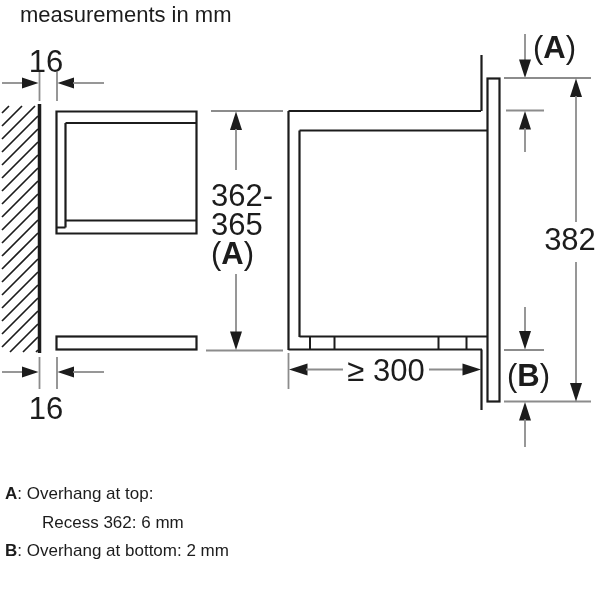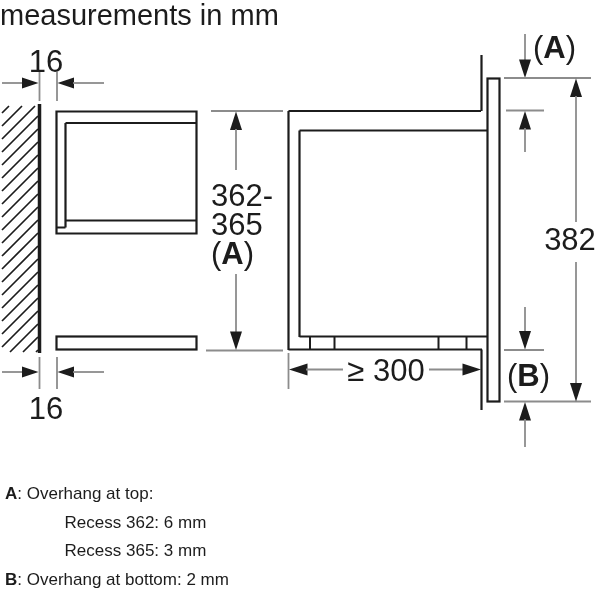--- a/index.html
+++ b/index.html
@@ -1,27 +1,27 @@
 <!DOCTYPE html>
 <html><head>
 <meta charset="utf-8">
 <style>
   html,body{margin:0;padding:0;background:#ffffff;}
   body{width:600px;height:600px;position:relative;font-family:"Liberation Sans",sans-serif;color:#1c1c1c;overflow:hidden;}
-  .title{position:absolute;left:0;top:0px;font-size:29px;line-height:30px;white-space:nowrap;}
+  .title{position:absolute;left:20px;top:0px;font-size:22px;line-height:30px;white-space:nowrap;}
   svg{position:absolute;left:0;top:0;}
   svg text{font-family:"Liberation Sans",sans-serif;fill:#1c1c1c;}
   .dim{font-size:31px;}
   .b{font-weight:bold;}
   .blk{stroke:#1c1c1c;fill:none;}
   .gry{stroke:#8c8c8c;fill:none;}
   .arr{fill:#1c1c1c;stroke:none;}
   .notes{position:absolute;left:5px;top:480px;font-size:17px;line-height:28.5px;}
   .note-line{white-space:nowrap;}
-  .note-line.indent{padding-left:37px;text-align:center;}
+  .note-line.indent{padding-left:37px;}
   .note-key{font-weight:bold;}
 </style>
 </head>
 <body>
 
 <div class="title">measurements in mm</div>
 
 <svg width="600" height="600" viewBox="0 0 600 600">
 
   <g>
@@ -108,15 +108,14 @@
     <line class="gry" stroke-width="1.8" x1="306" y1="369.5" x2="343" y2="369.5"></line>
     <text class="dim" x="386" y="381" text-anchor="middle">≥ 300</text>
     <line class="gry" stroke-width="1.8" x1="429" y1="369.5" x2="466" y2="369.5"></line>
     <path class="arr" d="M481 369.5 L462.5 363.5 L462.5 375.5 Z"></path>
   </g>
 </svg>
 
 <div class="notes">
   <div class="note-line"><span class="note-key">A</span><span>: Overhang at top:</span></div>
   <div class="note-line indent"><span>Recess 362: 6 mm</span></div>
-  <div class="note-line indent"><span>Recess 365: 3 mm</span></div>
   <div class="note-line"><span class="note-key">B</span><span>: Overhang at bottom: 2 mm</span></div>
 </div>
 
 </body></html>

